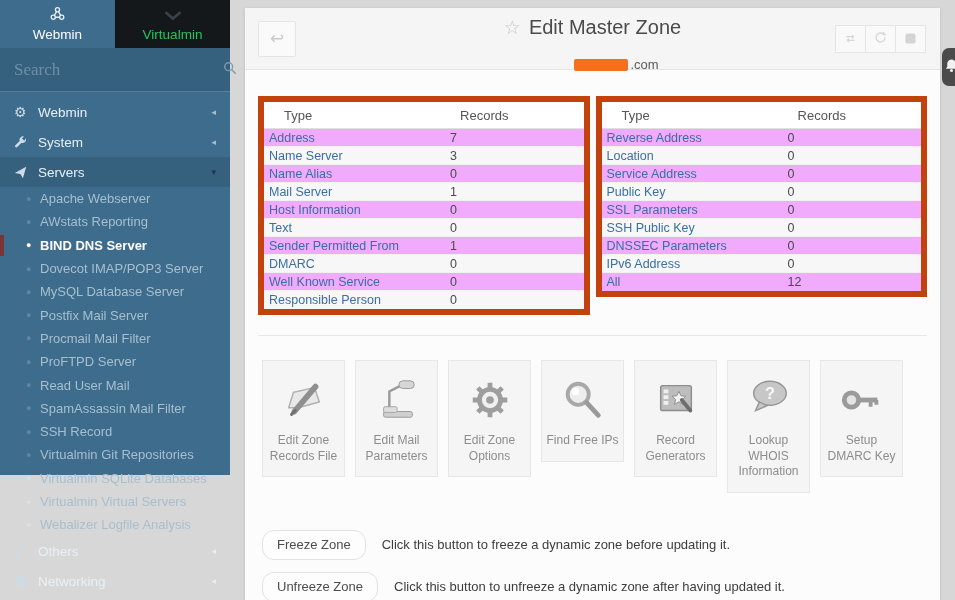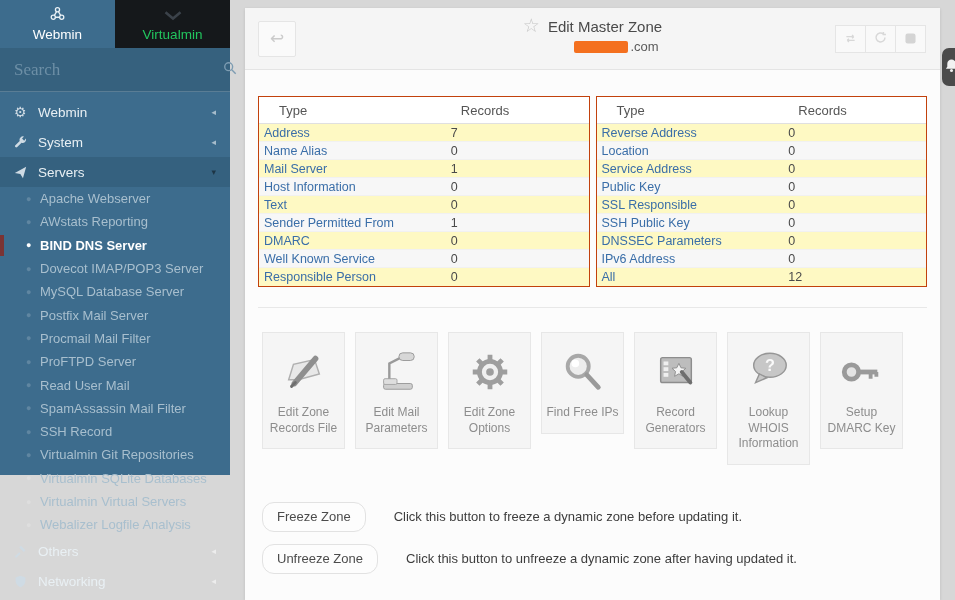--- a/index.html
+++ b/index.html
@@ -40,35 +40,35 @@
   
   .card { position:absolute; left:245px; top:8px; width:695px; height:592px;
     background:#fcfcfc; box-shadow:0 1px 3px rgba(0,0,0,.12); overflow:hidden; }
   .card-header { height:62px; background:#f5f5f5; border-bottom:1px solid #e4e4e4;
     position:relative; }
   .back-btn { position:absolute; left:13px; top:13px; width:38px; height:36px;
     background:#fafafa; border:1px solid #e5e5e5; border-radius:2px;
     display:flex; align-items:center; justify-content:center; cursor:pointer; }
   .title-wrap { position:absolute; left:0; right:0; top:8px; text-align:center; }
   .title-line { display:flex; align-items:center; justify-content:center; gap:8px; }
-  .page-title { font-size:15px; font-weight:500; color:#4a4a4a; }
-  .subtitle { margin-top:3px; display:flex; align-items:center; justify-content:center;padding-left:48px; }
+  .page-title { font-size:20px; font-weight:500; color:#4a4a4a; }
+  .subtitle { margin-top:18px; display:flex; align-items:center; justify-content:center;padding-left:48px; }
   .redact { display:inline-block; width:54px; height:12px; border-radius:2px;
     background:#f4701f; margin-right:2px; }
   .domain-suffix { font-size:13px; color:#5a5a5a; }
   .win-group { position:absolute; right:14px; top:17px; display:flex; }
   .win-btn { width:31px; height:28px; background:#f9f9f9; border:1px solid #e5e5e5;
     display:flex; align-items:center; justify-content:center; margin-left:-1px;
     cursor:pointer; }
 
   .card-body { padding:26px 13px 0 13px; }
 
   
   .tables { display:flex; gap:6px; align-items:flex-start; }
-  .ztable { flex:1; background:#fef9c3; border:1px solid #c2410c; }
+  .ztable { flex:1; background:#f0abfc; border:6px solid #c2410c; }
   .thead { display:flex; height:27px; align-items:center; font-size:13px; color:#555;
     border-bottom:1px solid #e0e0e0; background:#fff; }
   .thead .hc-type { width:57%; padding-left:20px; }
   .thead .hc-rec { width:43%; padding-left:14px; }
   .trow { display:flex; height:18px; align-items:center; font-size:12.5px;
     border-bottom:1px solid #f1f1f1; }
   .trow:nth-child(odd) { background:#f7f7f7; }
   .trow:last-child { border-bottom:none; }
   .trow a { width:57%; padding-left:5px; color:#3a6ea8; text-decoration:none;
     white-space:nowrap; overflow:hidden; }
@@ -85,21 +85,21 @@
     justify-content:center; }
   .action-card .alabel { margin-top:8px; font-size:12px; color:#8d8d8d;
     line-height:1.3; }
 
   
   .zone-rows { margin-top:37px; padding-left:4px; }
   .zone-row { display:flex; align-items:center; margin-bottom:12px; }
   .zone-btn { min-width:98px; height:30px; padding:0 14px; background:#fdfdfd;
     border:1px solid #e2e2e2; border-radius:12px; font-size:13px; color:#4c4c4c;
     font-family:inherit; cursor:pointer; }
-  .zone-desc { margin-left:28px; font-size:13px; color:#3d3d3d; }
+  .zone-desc { margin-left:16px; font-size:13px; color:#3d3d3d; }
 
   
   .bell-tab { position:absolute; right:0; top:48px; width:13px; height:38px;
     background:#4b4b4b; border-radius:7px 0 0 7px; z-index:8; display:flex;
     align-items:center; overflow:hidden; cursor:pointer; }
   .bell-tab svg { margin-left:2px; flex:none; }
 </style>
 </head>
 <body>
 
@@ -277,20 +277,24 @@
       <div class="ztable" id="table-left">
           <div class="thead">
             <span class="hc-type">Type</span>
             <span class="hc-rec">Records</span>
           </div>
           <div class="trow">
             <a href="#">Address</a>
             <span class="tval">7</span>
           </div>
           <div class="trow">
+            <a href="#">Name Server</a>
+            <span class="tval">3</span>
+          </div>
+          <div class="trow">
             <a href="#">Name Alias</a>
             <span class="tval">0</span>
           </div>
           <div class="trow">
             <a href="#">Mail Server</a>
             <span class="tval">1</span>
           </div>
           <div class="trow">
             <a href="#">Host Information</a>
             <span class="tval">0</span>
@@ -331,21 +335,21 @@
           </div>
           <div class="trow">
             <a href="#">Service Address</a>
             <span class="tval">0</span>
           </div>
           <div class="trow">
             <a href="#">Public Key</a>
             <span class="tval">0</span>
           </div>
           <div class="trow">
-            <a href="#">SSL Responsible</a>
+            <a href="#">SSL Parameters</a>
             <span class="tval">0</span>
           </div>
           <div class="trow">
             <a href="#">SSH Public Key</a>
             <span class="tval">0</span>
           </div>
           <div class="trow">
             <a href="#">DNSSEC Parameters</a>
             <span class="tval">0</span>
           </div>

